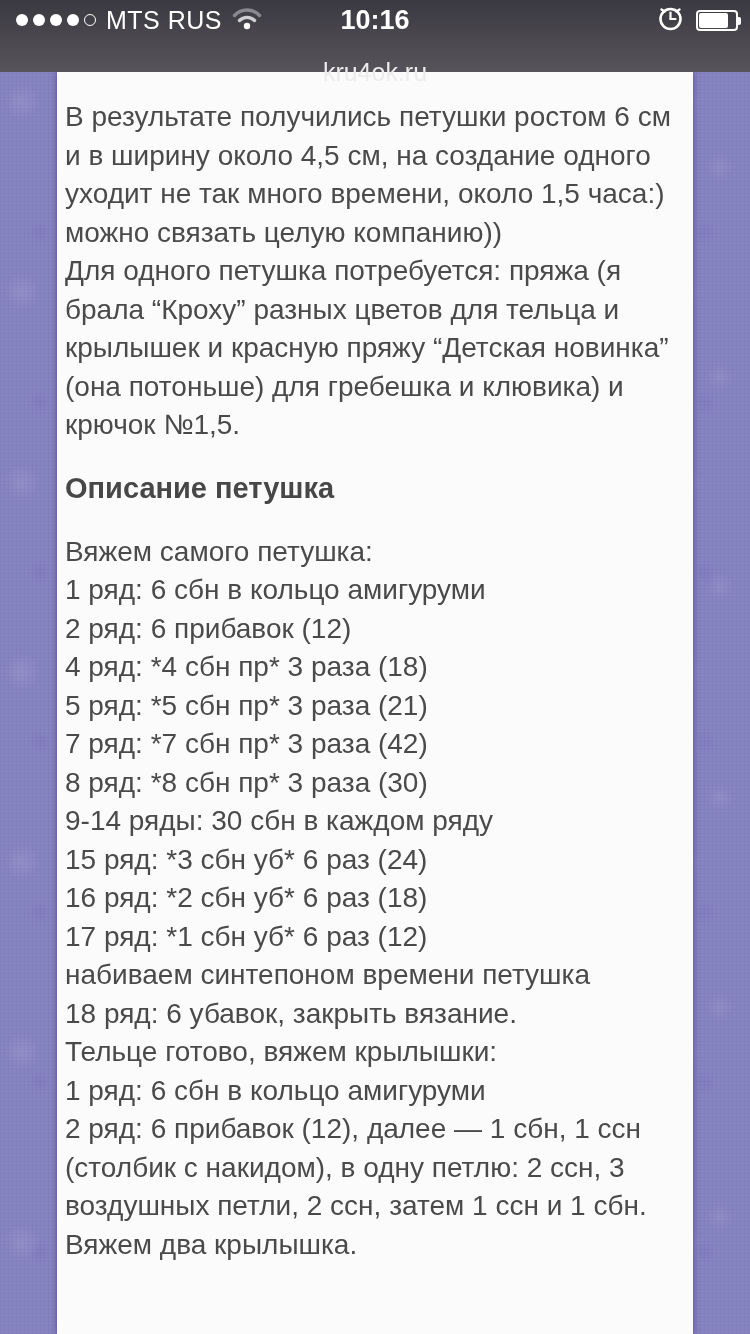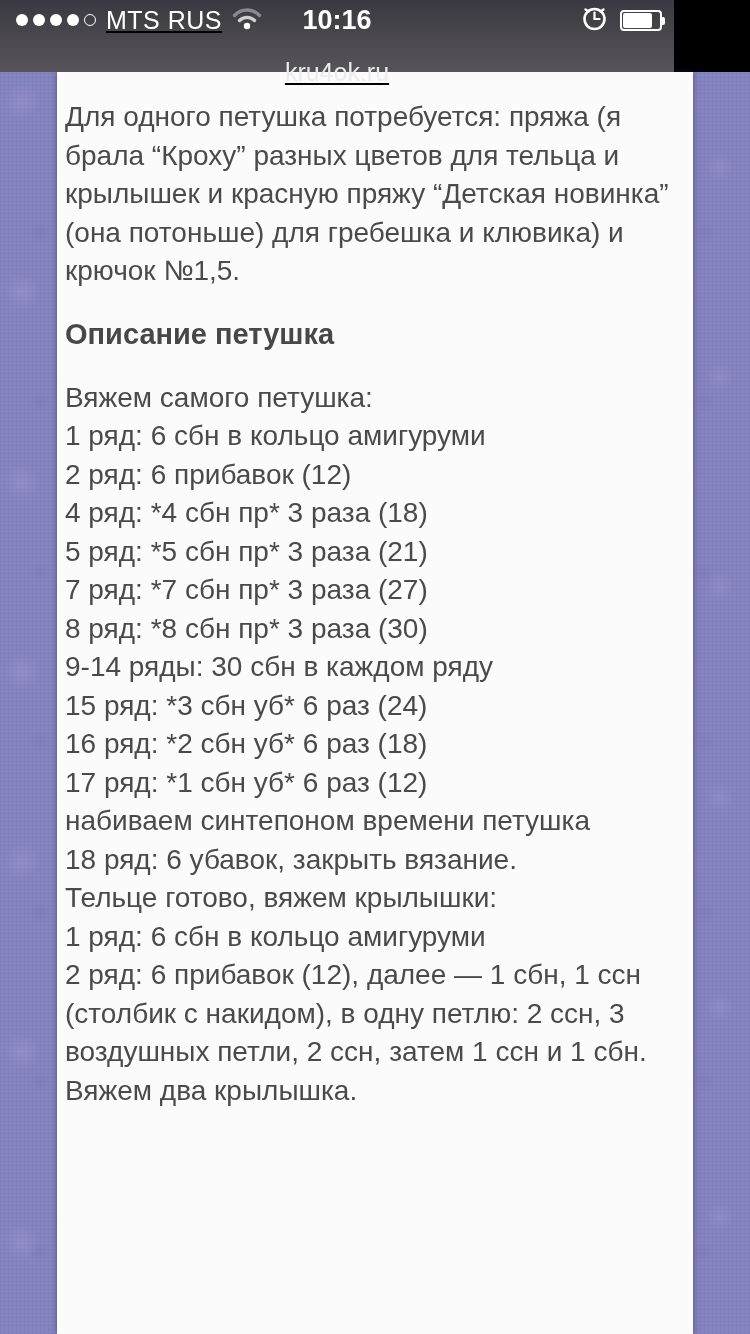--- a/index.html
+++ b/index.html
@@ -1,22 +1,22 @@
 <!DOCTYPE html>
 <html><head>
 <meta charset="utf-8">
 <style>
   html,body{margin:0;padding:0;}
   body{width:750px;height:1334px;overflow:hidden;background:#000;
        font-family:"Liberation Sans","DejaVu Sans",sans-serif;}
   .phone{position:relative;width:750px;height:1334px;overflow:hidden;}
 
   
-  .chrome{position:absolute;top:0;left:0;width:674px;height:72px;
-          background:linear-gradient(#3a3840,#4b494f 55%,#56545a);z-index:5;text-decoration:underline;}
+  .chrome{position:absolute;top:0;left:0;width:750px;height:72px;
+          background:linear-gradient(#3a3840,#4b494f 55%,#56545a);z-index:5;}
   .status-row{position:relative;height:40px;display:flex;align-items:center;}
   .left-group{display:flex;align-items:center;padding-left:16px;}
   .dots{display:flex;align-items:center;gap:5px;margin-right:10px;}
   .dot{width:12px;height:12px;border-radius:50%;}
   .dot.filled{background:#ffffff;}
   .dot.empty{background:transparent;border:1.5px solid #ffffff;box-sizing:border-box;}
   .carrier{color:#ffffff;font-size:25px;letter-spacing:.5px;margin-right:10px;}
   .time{position:absolute;left:0;right:0;text-align:center;color:#ffffff;
         font-size:27px;font-weight:600;}
   .right-group{position:absolute;right:12px;top:0;height:40px;display:flex;
@@ -93,30 +93,31 @@
       </div>
     </div>
     <div class="url-row">
       <span class="url-text">kru4ok.ru</span>
     </div>
   </div>
 
   <div class="page">
     <div class="card">
       <div class="body-text intro">
+          <p>В результате получились петушки ростом 6 см и в ширину около 4,5 см, на создание одного уходит не так много времени, около 1,5 часа:) можно связать целую компанию))</p>
           <p>Для одного петушка потребуется: пряжа (я брала “Кроху” разных цветов для тельца и крылышек и красную пряжу “Детская новинка” (она потоньше) для гребешка и клювика) и крючок №1,5.</p>
         </div>
       <h2 class="section">Описание петушка</h2>
       <div class="body-text pattern">
           <div class="line">Вяжем самого петушка:</div>
           <div class="line">1 ряд: 6 сбн в кольцо амигуруми</div>
           <div class="line">2 ряд: 6 прибавок (12)</div>
           <div class="line">4 ряд: *4 сбн пр* 3 раза (18)</div>
           <div class="line">5 ряд: *5 сбн пр* 3 раза (21)</div>
-          <div class="line">7 ряд: *7 сбн пр* 3 раза (27)</div>
+          <div class="line">7 ряд: *7 сбн пр* 3 раза (42)</div>
           <div class="line">8 ряд: *8 сбн пр* 3 раза (30)</div>
           <div class="line">9-14 ряды: 30 сбн в каждом ряду</div>
           <div class="line">15 ряд: *3 сбн уб* 6 раз (24)</div>
           <div class="line">16 ряд: *2 сбн уб* 6 раз (18)</div>
           <div class="line">17 ряд: *1 сбн уб* 6 раз (12)</div>
           <div class="line">набиваем синтепоном времени петушка</div>
           <div class="line">18 ряд: 6 убавок, закрыть вязание.</div>
           <div class="line">Тельце готово, вяжем крылышки:</div>
           <div class="line">1 ряд: 6 сбн в кольцо амигуруми</div>
           <div class="line">2 ряд: 6 прибавок (12), далее — 1 сбн, 1 ссн (столбик с накидом), в одну петлю: 2 ссн, 3 воздушных петли, 2 ссн, затем 1 ссн и 1 сбн.</div>

